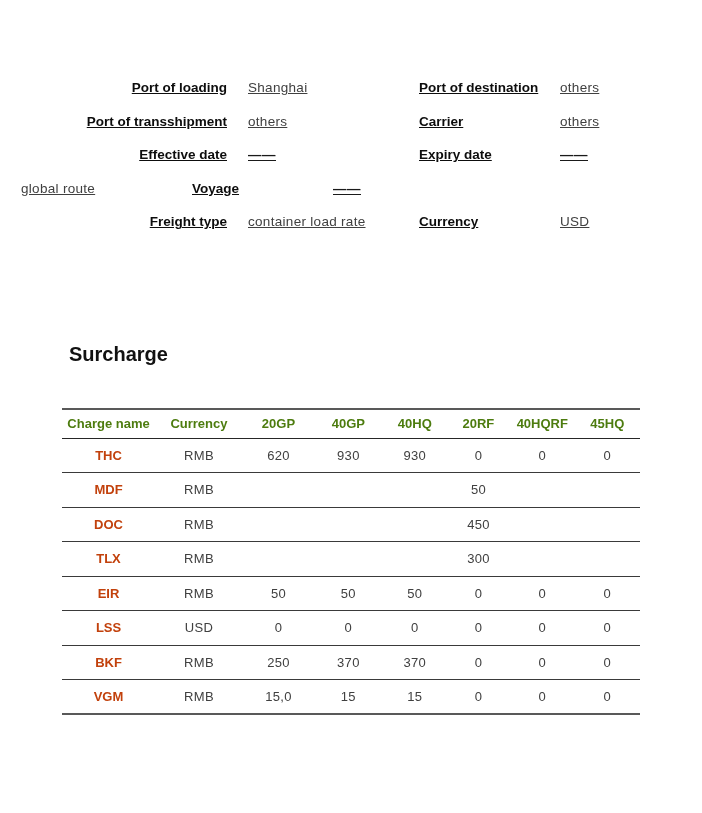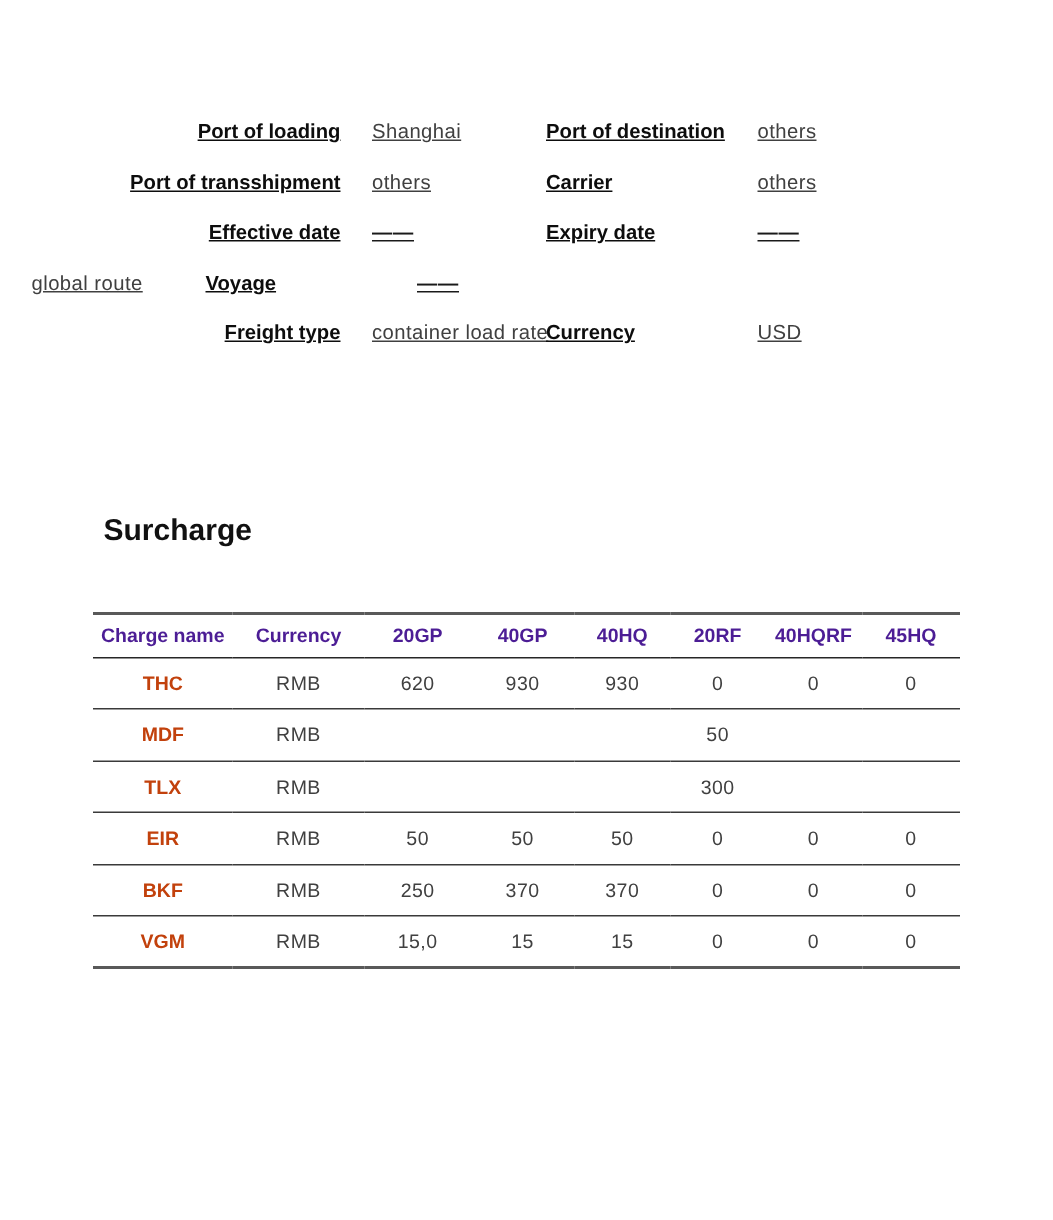--- a/index.html
+++ b/index.html
@@ -9,38 +9,38 @@
     font-family: "Liberation Sans", sans-serif;
     position: relative; overflow: hidden;
   }
   .page { position: relative; width: 702px; height: 813px; background: #fff; }
 
   
   .header-fields { position: absolute; top: 71px; left: 0; width: 702px; }
   .field-row { display: flex; height: 33.6px; align-items: center; }
   .field-row span { white-space: nowrap; font-size: 13.5px; line-height: 1; text-decoration: underline; }
   .f-label-left  { width: 227px; text-align: right; font-weight: 700; color: #0d0d0d; }
-  .f-value-left  { width: 137px; padding-left: 21px; color: #404040; letter-spacing: 0.3px; }
+  .f-value-left  { width: 192px; padding-left: 21px; color: #404040; letter-spacing: 0.3px; }
   .f-label-right { width: 120px; text-align: left; font-weight: 700; color: #0d0d0d; }
   .f-value-right { flex: 1; padding-left: 21px; color: #404040; letter-spacing: 0.3px; }
   .dash { color: #1a1a1a; font-weight: 700; letter-spacing: 0.5px; }
 
   
   .surcharge-title {
     position: absolute; left: 69px; top: 344px;
     font-size: 20px; font-weight: 700; color: #111; line-height: 1;
   }
   table.surcharge {
     position: absolute; left: 62px; top: 408px; width: 578px;
     border-collapse: collapse;
     border-top: 2px solid #595959;
     border-bottom: 2px solid #595959;
   }
   table.surcharge th {
-    height: 29px; font-size: 13px; font-weight: 700; color: #4c1d95;
+    height: 29px; font-size: 13px; font-weight: 700; color: #4d7c0f;
     text-align: center; vertical-align: middle;
     border-bottom: 1.5px solid #262626;
     white-space: nowrap;
   }
   table.surcharge tbody tr { border-bottom: 1.3px solid #3a3a3a; }
   table.surcharge tbody tr:last-child { border-bottom: none; }
   table.surcharge td {
     height: 34.5px; font-size: 13px; color: #404040;
     text-align: center; vertical-align: middle;
     letter-spacing: 0.3px; white-space: nowrap;
@@ -128,35 +128,55 @@
           <td class="charge">MDF</td>
           <td>RMB</td>
           <td></td>
           <td></td>
           <td></td>
           <td>50</td>
           <td></td>
           <td></td>
         </tr>
         <tr>
+          <td class="charge">DOC</td>
+          <td>RMB</td>
+          <td></td>
+          <td></td>
+          <td></td>
+          <td>450</td>
+          <td></td>
+          <td></td>
+        </tr>
+        <tr>
           <td class="charge">TLX</td>
           <td>RMB</td>
           <td></td>
           <td></td>
           <td></td>
           <td>300</td>
           <td></td>
           <td></td>
         </tr>
         <tr>
           <td class="charge">EIR</td>
           <td>RMB</td>
           <td>50</td>
           <td>50</td>
           <td>50</td>
+          <td>0</td>
+          <td>0</td>
+          <td>0</td>
+        </tr>
+        <tr>
+          <td class="charge">LSS</td>
+          <td>USD</td>
+          <td>0</td>
+          <td>0</td>
+          <td>0</td>
           <td>0</td>
           <td>0</td>
           <td>0</td>
         </tr>
         <tr>
           <td class="charge">BKF</td>
           <td>RMB</td>
           <td>250</td>
           <td>370</td>
           <td>370</td>

